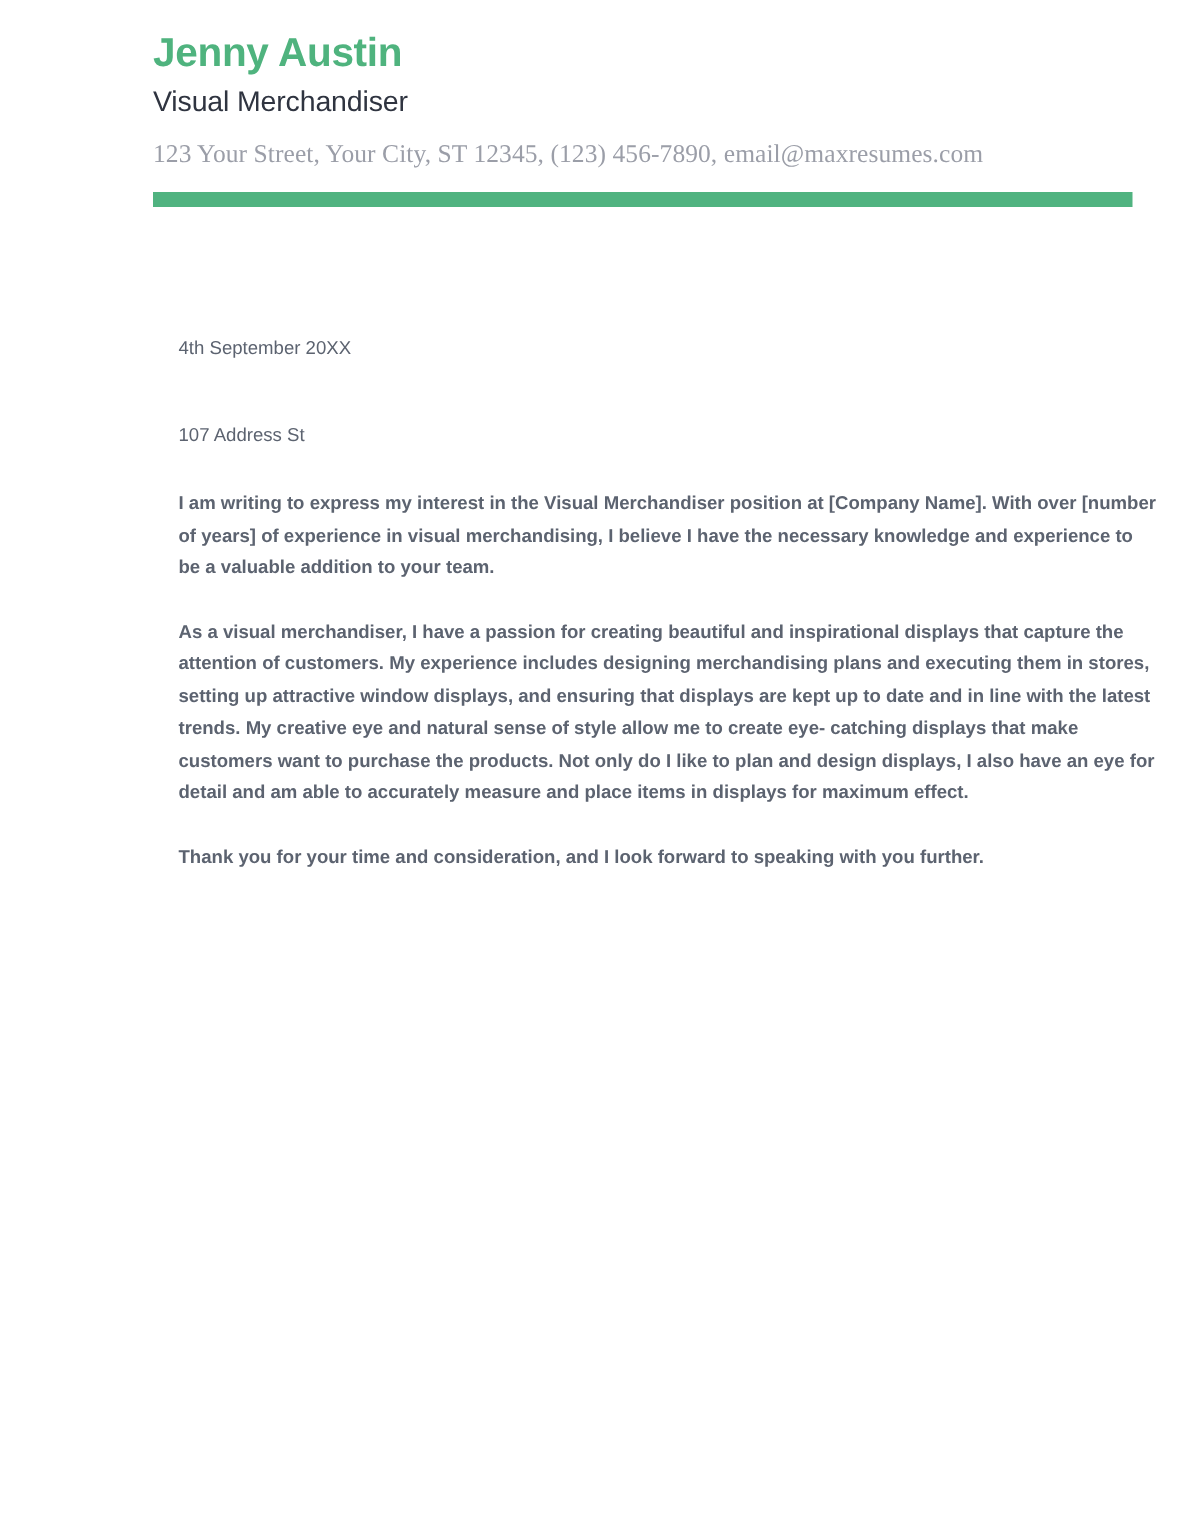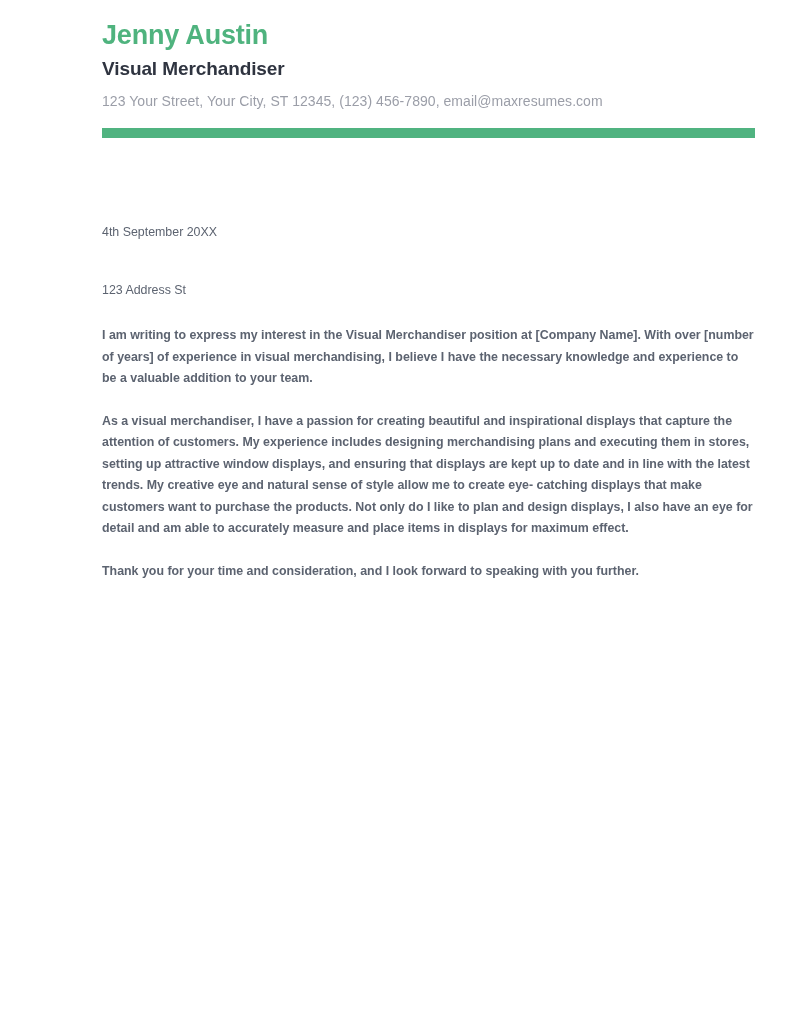--- a/index.html
+++ b/index.html
@@ -33,49 +33,50 @@
   .name {
     font-size: 27px;
     font-weight: bold;
     color: #4fb37e;
     letter-spacing: -0.2px;
     line-height: 1.15;
     margin: 0 0 7px 0;
   }
   .job-title {
     font-size: 19px;
-    font-weight: bold;
+    font-weight: normal;
     color: #2f3440;
     letter-spacing: -0.1px;
     line-height: 1.2;
     margin: 0 0 11px 0;
   }
   .contact-line {
-    font-size: 14px;
+    font-size: 17px;
     color: #9b9ea8;
     letter-spacing: 0.05px;
     line-height: 1.3;
     margin: 0;
+    font-family: Liberation Serif, serif;
   }
 
   
   .rule {
     position: absolute;
     left: 67px;
     width: 653px;
     height: 10px;
     background: #50b380;
   }
   .rule-top { top: 128px; }
   .rule-bottom { top: 897px; }
 
   
   .letter {
     position: absolute;
-    left: 67px;
+    left: 84px;
     top: 222px;
     width: 652px;
     font-size: 12.4px;
     color: #5c6370;
     line-height: 21.5px;
   }
   .letter .date {
     margin: 0 0 36px 0;
   }
   .addr {
@@ -118,21 +119,21 @@
     <div class="job-title">Visual Merchandiser</div>
     <div class="contact-line">123 Your Street, Your City, ST 12345, (123) 456-7890, email@maxresumes.com</div>
   </div>
 
   <div class="rule rule-top"></div>
 
   <div class="letter">
     <div class="date">4th September 20XX</div>
 
     <div class="addr">
-      <div>123 Address St</div>
+      <div>107 Address St</div>
     </div>
 
 
     <p class="para">I am writing to express my interest in the Visual Merchandiser position at [Company Name]. With over [number of years] of experience in visual merchandising, I believe I have the necessary knowledge and experience to be a valuable addition to your team.</p>
     <p class="para">As a visual merchandiser, I have a passion for creating beautiful and inspirational displays that capture the attention of customers. My experience includes designing merchandising plans and executing them in stores, setting up attractive window displays, and ensuring that displays are kept up to date and in line with the latest trends. My creative eye and natural sense of style allow me to create eye- catching displays that make customers want to purchase the products. Not only do I like to plan and design displays, I also have an eye for detail and am able to accurately measure and place items in displays for maximum effect.</p>
     <p class="para">Thank you for your time and consideration, and I look forward to speaking with you further.</p>
   </div>
 
   <div class="closing">Sincerely,</div>
 

